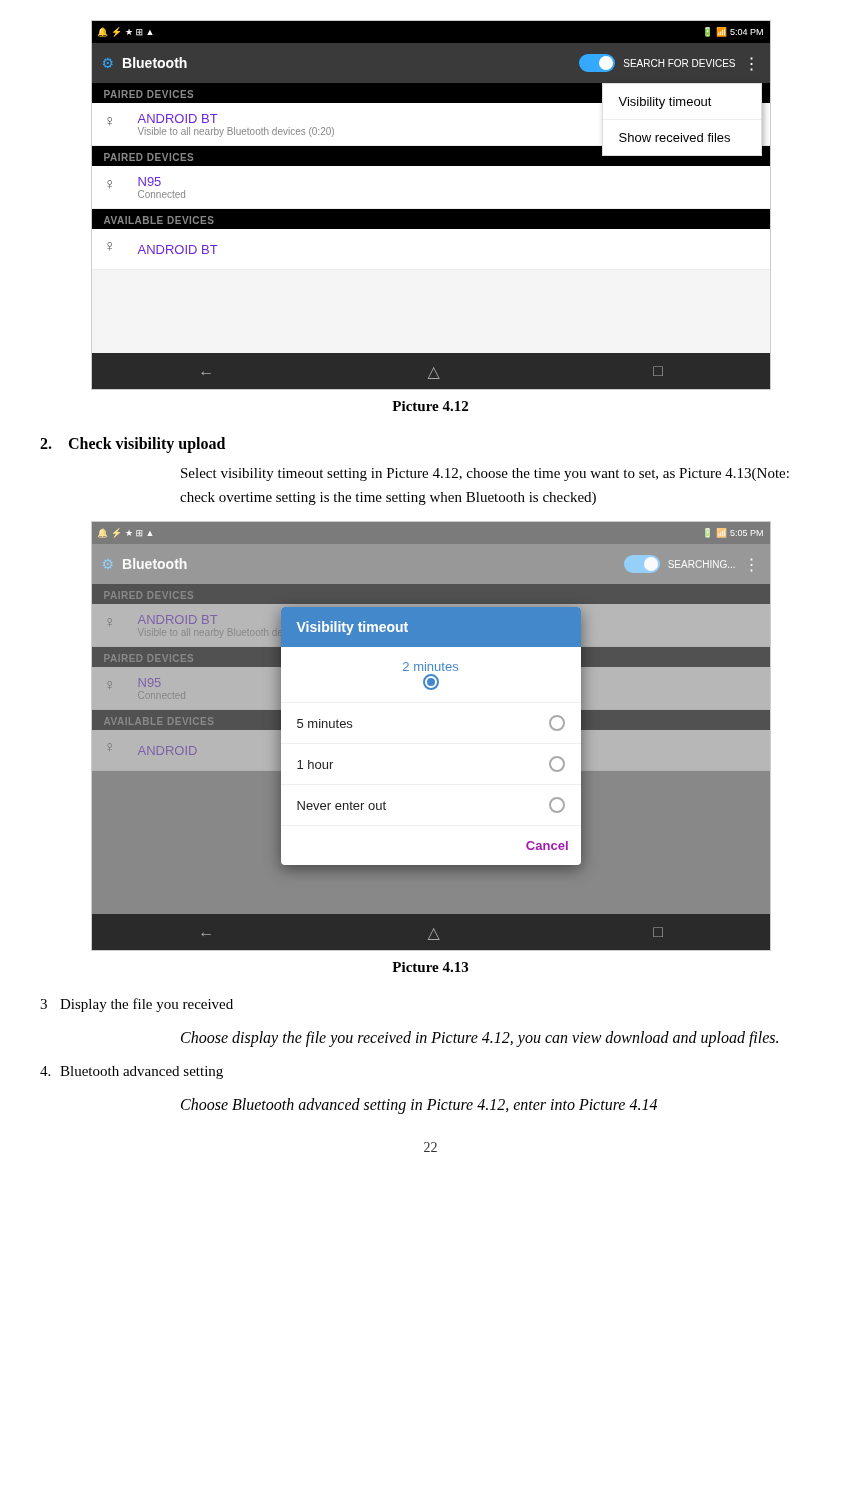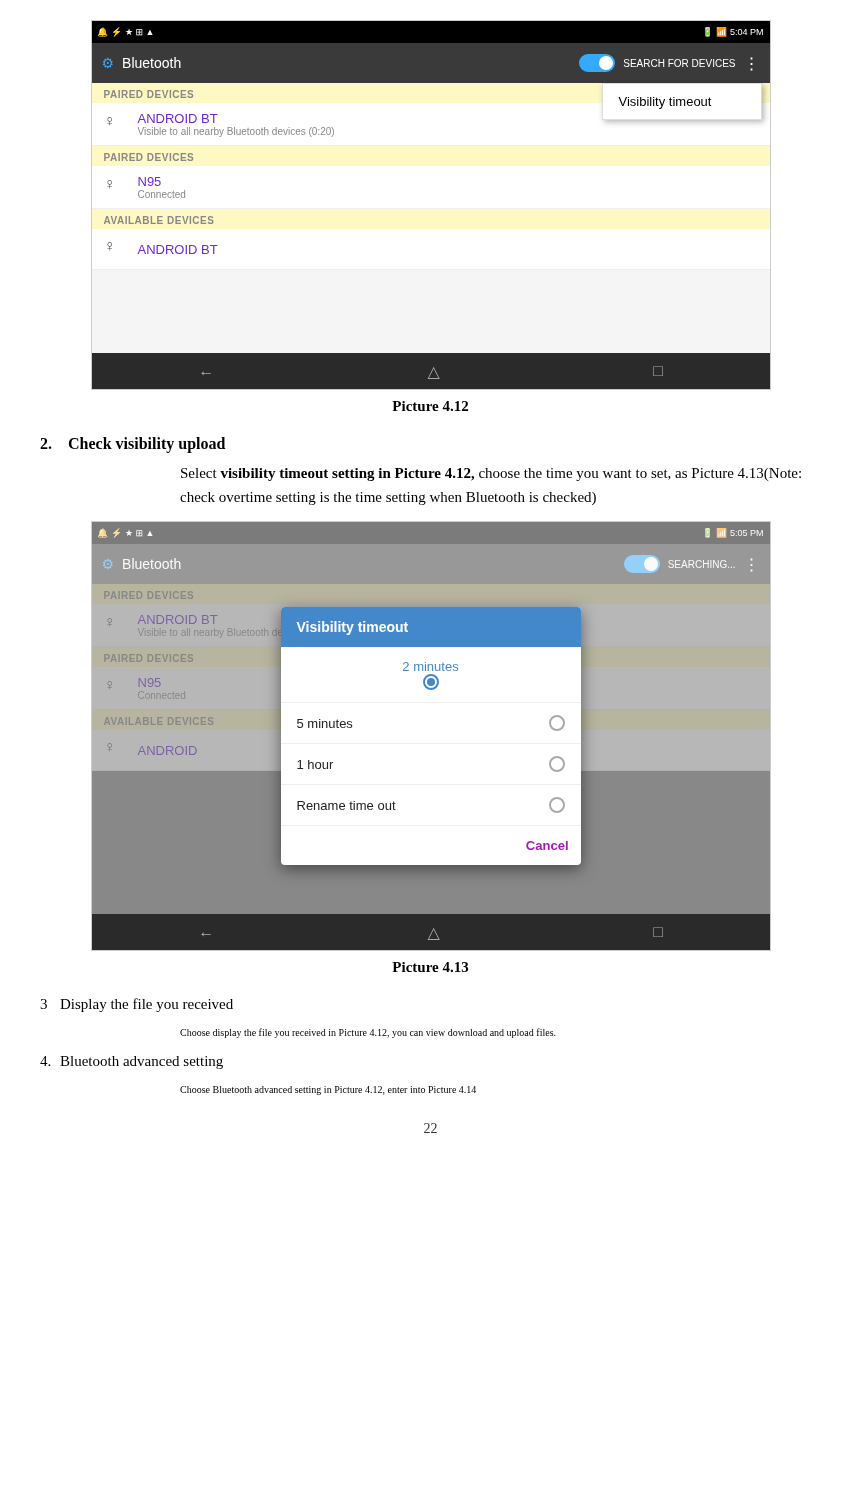--- a/index.html
+++ b/index.html
@@ -47,21 +47,21 @@
       background: #3a3a3a;
       height: 40px;
       display: flex;
       align-items: center;
       padding: 0 10px;
       color: #fff;
       font-family: Arial, sans-serif;
       font-size: 13px;
       gap: 8px;
     }
-    .bt-topbar-title { flex: 1; font-size: 14px; font-weight: normal; }
+    .bt-topbar-title { flex: 1; font-size: 14px; font-weight: bold; }
     .bt-toggle {
       background: #33aaff;
       width: 36px;
       height: 18px;
       border-radius: 9px;
       position: relative;
     }
     .bt-toggle::after {
       content: '';
       position: absolute;
@@ -102,21 +102,21 @@
       cursor: pointer;
     }
     .dropdown-item:last-child { border-bottom: none; }
 
     
     .device-list {
       background: #f5f5f5;
       font-family: Arial, sans-serif;
     }
     .section-header {
-      background: #fef9c3;
+      background: #000000;
       color: #888;
       font-size: 10px;
       font-weight: bold;
       padding: 6px 12px 3px 12px;
       letter-spacing: 0.5px;
     }
     .device-item {
       display: flex;
       align-items: center;
       padding: 8px 12px;
@@ -178,21 +178,21 @@
     }
 
     
     .body-text {
       margin-left: 140px;
       margin-bottom: 12px;
       font-size: 15px;
       line-height: 1.6;
       font-family: "Times New Roman", Times, serif;
     }
-    .body-text b { font-weight: bold; }
+    .body-text b { font-weight: normal; }
 
     
     .screenshot-413 {
       border: 1px solid #ccc;
       background: #1a1a1a;
       width: 680px;
       height: 430px;
       position: relative;
       overflow: hidden;
     }
@@ -279,23 +279,24 @@
     }
     .simple-body {
       flex: 1;
     }
     .simple-title {
       font-size: 15px;
       font-family: "Times New Roman", Times, serif;
     }
     .indent-body {
       margin-left: 140px;
-      font-size: 10px;
+      font-size: 16px;
       line-height: 1.6;
       font-family: "Times New Roman", Times, serif;
+      font-style: italic;
     }
 
     .page-number {
       text-align: center;
       margin-top: 23px;
       font-size: 14px;
       color: #333;
     }
   </style>
 </head>
@@ -338,20 +339,21 @@
       <div class="device-item">
         <div class="device-icon">♀</div>
         <div class="device-info">
           <div class="device-name">ANDROID BT</div>
         </div>
       </div>
     </div>
 
     <div class="dropdown-menu-412">
       <div class="dropdown-item">Visibility timeout</div>
+      <div class="dropdown-item">Show received files</div>
     </div>
 
     <div class="nav-bar">
       <span class="nav-btn">←</span>
       <span class="nav-btn">△</span>
       <span class="nav-btn">□</span>
     </div>
   </div>
 </div>
 <div class="caption">Picture 4.12</div>
@@ -416,21 +418,21 @@
       </div>
       <div class="vis-option">
         <span>5 minutes</span>
         <div class="radio-circle"></div>
       </div>
       <div class="vis-option">
         <span>1 hour</span>
         <div class="radio-circle"></div>
       </div>
       <div class="vis-option">
-        <span>Rename time out</span>
+        <span>Never enter out</span>
         <div class="radio-circle"></div>
       </div>
       <div class="vis-cancel">Cancel</div>
     </div>
 
     <div class="nav-bar">
       <span class="nav-btn">←</span>
       <span class="nav-btn">△</span>
       <span class="nav-btn">□</span>
     </div>

